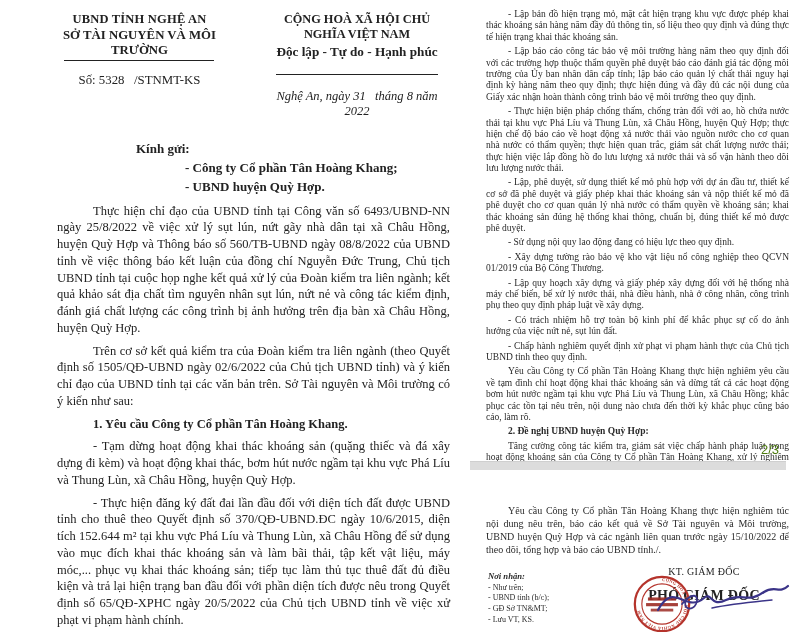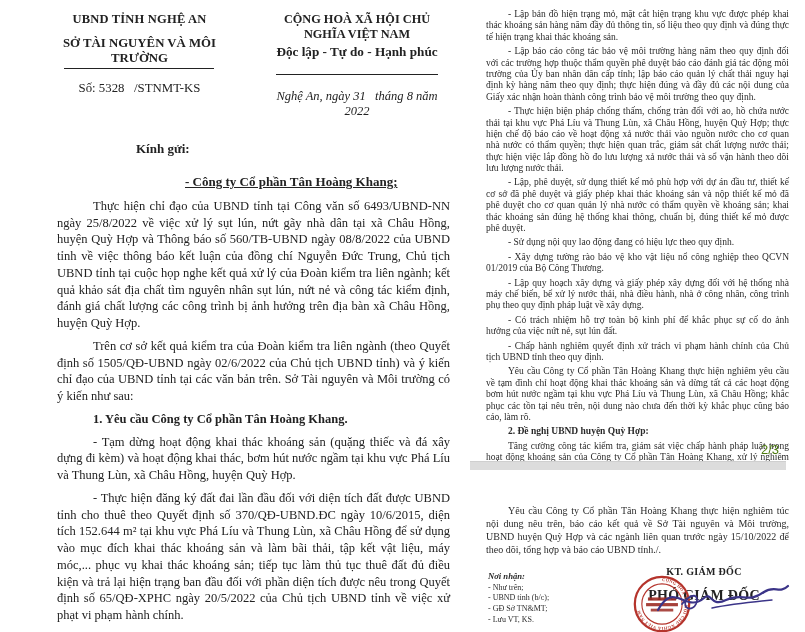--- a/index.html
+++ b/index.html
@@ -6,32 +6,32 @@
   .canvas{position:relative;width:805px;height:632px;background:#ffffff;overflow:hidden;
           font-family:"Liberation Serif","DejaVu Serif",serif;color:#222;}
 
   
   .page1{position:absolute;left:0;top:0;width:470px;height:632px;background:#fff;
          box-sizing:border-box;padding:12px 20px 10px 57px;}
   .hdr{display:flex;gap:42px;}
   .hdr-left{width:47%;text-align:center;}
   .hdr-right{width:53%;text-align:center;}
   .org-parent{font-weight:bold;font-size:12.5px;letter-spacing:.2px;}
-  .org-name{font-weight:bold;font-size:12.8px;margin-top:9px;}
+  .org-name{font-weight:bold;font-size:12.8px;margin-top:1px;}
   .u-line{height:0;border-bottom:1.4px solid #222;width:150px;margin:2px auto 0;}
   .doc-number{font-size:12.8px;margin-top:12px;white-space:pre-wrap;}
   .subject{font-size:11.6px;margin-top:13px;line-height:1.35;}
   .nat-title{font-weight:bold;font-size:12.3px;}
   .nat-motto{font-weight:bold;font-size:13.2px;display:inline-block;
              border-bottom:1.4px solid #222;padding-bottom:14px;margin-top:2px;}
   .place-date{font-style:italic;font-size:12.5px;margin-top:14px;white-space:pre-wrap;}
 
   .salute{margin-top:22px;font-size:13px;}
   .kinh-gui{margin-left:79px;font-weight:bold;}
-  .recips{margin-left:128px;font-weight:bold;line-height:1.45;margin-top:16px;text-decoration:underline;}
+  .recips{margin-left:128px;font-weight:bold;line-height:1.45;margin-top:2px;}
 
   .page1 p{font-size:12.5px;line-height:1.34;text-align:justify;
            text-indent:36px;margin:6px 0;}
   .page1 p.bold{font-weight:bold;}
 
   
   .pane-right{position:absolute;left:470px;top:0;width:335px;height:632px;}
   .page2{position:absolute;left:0;top:0;width:335px;height:461px;background:#fff;
          box-sizing:border-box;padding:6px 16px 0 16px;}
   .page2 p{font-size:9.5px;line-height:1.2;text-align:justify;text-indent:22px;margin:3px 0;color:#2a2a2a;}
@@ -43,21 +43,21 @@
                 background:#dcdcdc;border-top:1px solid #cfcfcf;}
 
   .page3{position:absolute;left:0;top:470px;width:335px;height:162px;background:#fff;
          box-sizing:border-box;padding:34px 16px 0 16px;}
   .page3 .closing{font-size:10px;line-height:1.3;text-align:justify;text-indent:22px;margin:0;color:#2a2a2a;}
 
   .footer-row{position:relative;margin-top:10px;height:105px;}
   .noi-nhan{position:absolute;left:2px;top:5px;font-size:8px;line-height:1.35;color:#2a2a2a;}
   .noi-nhan .nn-label{font-weight:bold;font-style:italic;font-size:8.6px;}
   .sig-block{position:absolute;left:128px;top:0;width:180px;text-align:center;}
-  .sig-title1{font-weight:bold;font-size:10px;letter-spacing:.3px;}
+  .sig-title1{font-weight:normal;font-size:10px;letter-spacing:.3px;}
   .sig-title2{font-weight:bold;font-size:14px;letter-spacing:.3px;margin-top:11px;}
 
   .seal{position:absolute;left:18px;top:8px;width:60px;height:60px;}
   .signature{position:absolute;left:38px;top:8px;width:140px;height:46px;}
 </style>
 </head>
 <body>
 
 <div class="canvas">
 
@@ -73,20 +73,21 @@
         <div class="nat-title">CỘNG HOÀ XÃ HỘI CHỦ NGHĨA VIỆT NAM</div>
         <div><span class="nat-motto">Độc lập - Tự do - Hạnh phúc</span></div>
         <div class="place-date">Nghệ An, ngày 31   tháng 8 năm 2022</div>
       </div>
     </div>
 
     <div class="salute">
       <div class="kinh-gui">Kính gửi:</div>
       <div class="recips">
         <div>- Công ty Cổ phần Tân Hoàng Khang;</div>
+        <div>- UBND huyện Quỳ Hợp.</div>
       </div>
     </div>
 
     <p>Thực hiện chỉ đạo của UBND tỉnh tại Công văn số 6493/UBND-NN ngày 25/8/2022 về việc xử lý sụt lún, nứt gãy nhà dân tại xã Châu Hồng, huyện Quỳ Hợp và Thông báo số 560/TB-UBND ngày 08/8/2022 của UBND tỉnh về việc thông báo kết luận của đồng chí Nguyễn Đức Trung, Chủ tịch UBND tỉnh tại cuộc họp nghe kết quả xử lý của Đoàn kiểm tra liên ngành; kết quả khảo sát địa chất tìm nguyên nhân sụt lún, nứt nẻ và công tác kiểm định, đánh giá chất lượng các công trình bị ảnh hưởng trên địa bàn xã Châu Hồng, huyện Quỳ Hợp.</p>
     <p>Trên cơ sở kết quả kiểm tra của Đoàn kiểm tra liên ngành (theo Quyết định số 1505/QĐ-UBND ngày 02/6/2022 của Chủ tịch UBND tỉnh) và ý kiến chỉ đạo của UBND tỉnh tại các văn bản trên. Sở Tài nguyên và Môi trường có ý kiến như sau:</p>
     <p class="bold">1. Yêu cầu Công ty Cổ phần Tân Hoàng Khang.</p>
     <p>- Tạm dừng hoạt động khai thác khoáng sản (quặng thiếc và đá xây dựng đi kèm) và hoạt động khai thác, bơm hút nước ngầm tại khu vực Phá Líu và Thung Lùn, xã Châu Hồng, huyện Quỳ Hợp.</p>
     <p>- Thực hiện đăng ký đất đai lần đầu đối với diện tích đất được UBND tỉnh cho thuê theo Quyết định số 370/QĐ-UBND.ĐC ngày 10/6/2015, diện tích 152.644 m² tại khu vực Phá Líu và Thung Lùn, xã Châu Hồng để sử dụng vào mục đích khai thác khoáng sản và làm bãi thải, tập kết vật liệu, máy móc,... phục vụ khai thác khoáng sản; tiếp tục làm thủ tục thuê đất đủ điều kiện và trả lại hiện trạng ban đầu đối với phần diện tích được nêu trong Quyết định số 65/QĐ-XPHC ngày 20/5/2022 của Chủ tịch UBND tỉnh về việc xử phạt vi phạm hành chính.</p>
 
   </section>
@@ -95,21 +96,21 @@
 
     <section class="page2">
       <p>- Lập bản đồ hiện trạng mỏ, mặt cắt hiện trạng khu vực được phép khai thác khoáng sản hàng năm đầy đủ thông tin, số liệu theo quy định và đúng thực tế hiện trạng khai thác khoáng sản.</p>
       <p>- Lập báo cáo công tác bảo vệ môi trường hàng năm theo quy định đối với các trường hợp thuộc thẩm quyền phê duyệt báo cáo đánh giá tác động môi trường của Ủy ban nhân dân cấp tỉnh; lập báo cáo quản lý chất thải nguy hại định kỳ hàng năm theo quy định; thực hiện đúng và đầy đủ các nội dung của Giấy xác nhận hoàn thành công trình bảo vệ môi trường theo quy định.</p>
       <p>- Thực hiện biện pháp chống thấm, chống tràn đối với ao, hồ chứa nước thải tại khu vực Phá Líu và Thung Lùn, xã Châu Hồng, huyện Quỳ Hợp; thực hiện chế độ báo cáo về hoạt động xả nước thải vào nguồn nước cho cơ quan nhà nước có thẩm quyền; thực hiện quan trắc, giám sát chất lượng nước thải; thực hiện việc lắp đồng hồ đo lưu lượng xả nước thải và sổ vận hành theo dõi lưu lượng nước thải.</p>
       <p>- Lập, phê duyệt, sử dụng thiết kế mỏ phù hợp với dự án đầu tư, thiết kế cơ sở đã phê duyệt và giấy phép khai thác khoáng sản và nộp thiết kế mỏ đã phê duyệt cho cơ quan quản lý nhà nước có thẩm quyền về khoáng sản; khai thác khoáng sản đúng hệ thống khai thông, chuẩn bị, đúng thiết kế mỏ được phê duyệt.</p>
       <p>- Sử dụng nội quy lao động đang có hiệu lực theo quy định.</p>
       <p>- Xây dựng tường rào bảo vệ kho vật liệu nổ công nghiệp theo QCVN 01/2019 của Bộ Công Thương.</p>
       <p>- Lập quy hoạch xây dựng và giấy phép xây dựng đối với hệ thống nhà máy chế biến, bể xử lý nước thải, nhà điều hành, nhà ở công nhân, công trình phụ theo quy định pháp luật về xây dựng.</p>
       <p>- Có trách nhiệm hỗ trợ toàn bộ kinh phí để khắc phục sự cố do ảnh hưởng của việc nứt nẻ, sụt lún đất.</p>
-      <p>- Chấp hành nghiêm quyết định xử trách vi phạm hành chính của Chủ tịch UBND tỉnh theo quy định.</p>
+      <p>- Chấp hành nghiêm quyết định xử phạt vi phạm hành thực của Chủ tịch UBND tỉnh theo quy định.</p>
       <p>Yêu cầu Công ty Cổ phần Tân Hoàng Khang thực hiện nghiêm yêu cầu về tạm đình chỉ hoạt động khai thác khoáng sản và dừng tất cả các hoạt động bơm hút nước ngầm tại khu vực Phá Líu và Thung Lùn, xã Châu Hồng; khắc phục các tồn tại nêu trên, nội dung nào chưa đến thời kỳ khắc phục cũng báo cáo, làm rõ.</p>
       <p class="bold">2. Đề nghị UBND huyện Quỳ Hợp:</p>
       <p>Tăng cường công tác kiểm tra, giám sát việc chấp hành pháp luật trong hoạt động khoáng sản của Công ty Cổ phần Tân Hoàng Khang, xử lý nghiêm các sai phạm theo quy định pháp luật.</p>
     </section>
 
     <div class="page-indicator">2/3</div>
     <div class="page-divider"></div>
 
     <section class="page3">
       <p class="closing">Yêu cầu Công ty Cổ phần Tân Hoàng Khang thực hiện nghiêm túc nội dung nêu trên, báo cáo kết quả về Sở Tài nguyên và Môi trường, UBND huyện Quỳ Hợp và các ngành liên quan trước ngày 15/10/2022 để theo dõi, tổng hợp và báo cáo UBND tỉnh./.</p>

